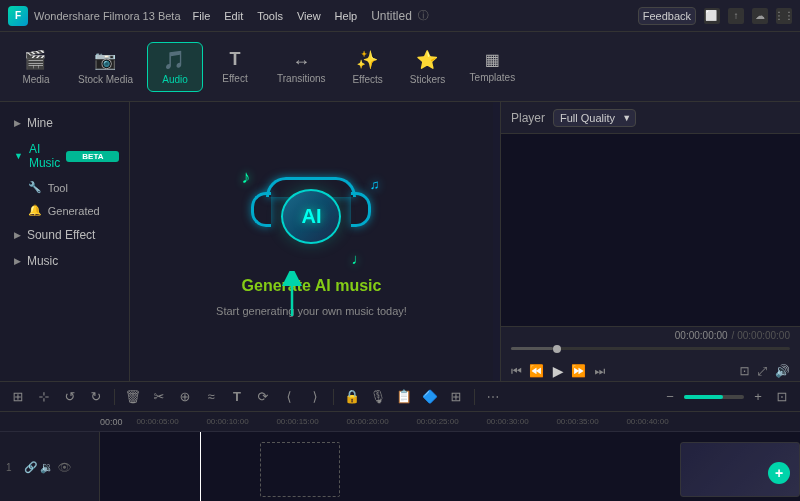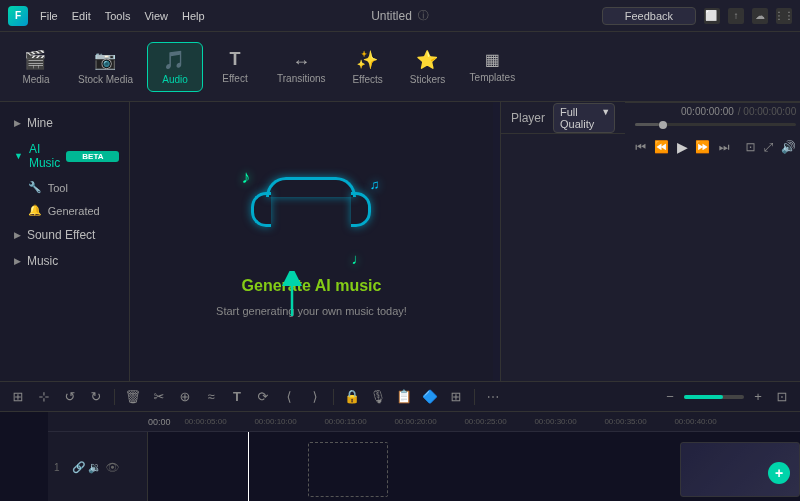--- a/index.html
+++ b/index.html
@@ -66,21 +66,21 @@
     }
     .title-bar-right {
       display: flex;
       gap: 8px;
       align-items: center;
     }
     .feedback-btn {
       background: #2a2a3e;
       border: 1px solid #444;
       border-radius: 4px;
-      padding: 2px 22px;
+      padding: 2px 4px;
       font-size: 11px;
       color: #ccc;
       cursor: pointer;
     }
     .title-icon {
       width: 16px;
       height: 16px;
       background: #333;
       border-radius: 2px;
       display: flex;
@@ -300,21 +300,21 @@
       cursor: pointer;
       margin-top: 4px;
     }
 
     
     .player-panel {
       width: 300px;
       background: #1e1e2e;
       border-left: 1px solid #333;
       display: flex;
-      flex-direction: row;
+      flex-direction: column;
       margin-left: 7px;
     }
     .player-header {
       height: 32px;
       background: #1e1e2e;
       display: flex;
       align-items: center;
       padding: 0 10px;
       gap: 8px;
       border-bottom: 1px solid #333;
@@ -426,21 +426,20 @@
       width: 65%;
     }
 
     
     .timeline {
       height: 90px;
       background: #111122;
       border-top: 1px solid #333;
       position: relative;
       overflow: hidden;
-      padding-left: 48px;
     }
     .timeline-ruler {
       height: 20px;
       background: #1a1a2a;
       border-bottom: 1px solid #2a2a3a;
       display: flex;
       align-items: center;
       padding-left: 100px;
       gap: 0;
       overflow: hidden;
@@ -536,20 +535,21 @@
       transform: translateX(-50%);
       bottom: 15px;
     }
   </style>
 </head>
 <body>
 
 <div class="title-bar">
   <div class="title-bar-logo">
     <div class="logo-icon">F</div>
+    <span class="title-bar-app-name">Wondershare Filmora 13 Beta</span>
   </div>
   <div class="title-bar-menus">
     <span class="menu-item">File</span>
     <span class="menu-item">Edit</span>
     <span class="menu-item">Tools</span>
     <span class="menu-item">View</span>
     <span class="menu-item">Help</span>
   </div>
   <div class="title-bar-center">
 
@@ -631,20 +631,21 @@
   </div>
 
   <div class="content-area">
     <div class="ai-music-container">
 
       <div class="ai-music-graphic">
         <div class="headphone-icon" style="position:relative;width:120px;height:90px;display:flex;align-items:center;justify-content:center;">
           <div class="headphone-top"></div>
           <div class="headphone-ear-left"></div>
           <div class="headphone-ear-right"></div>
+          <div class="ai-badge-circle">AI</div>
           <span class="music-note-1">♪</span>
           <span class="music-note-2">♫</span>
           <span class="music-note-3">♩</span>
         </div>
       </div>
       <div class="ai-title">Generate AI music</div>
       <div class="ai-subtitle">Start generating your own music today!</div>
     </div>
 
     <svg class="arrow-svg" width="40" height="50" viewBox="0 0 40 50" style="position:absolute;left:calc(50% - 20px);bottom:60px;">

